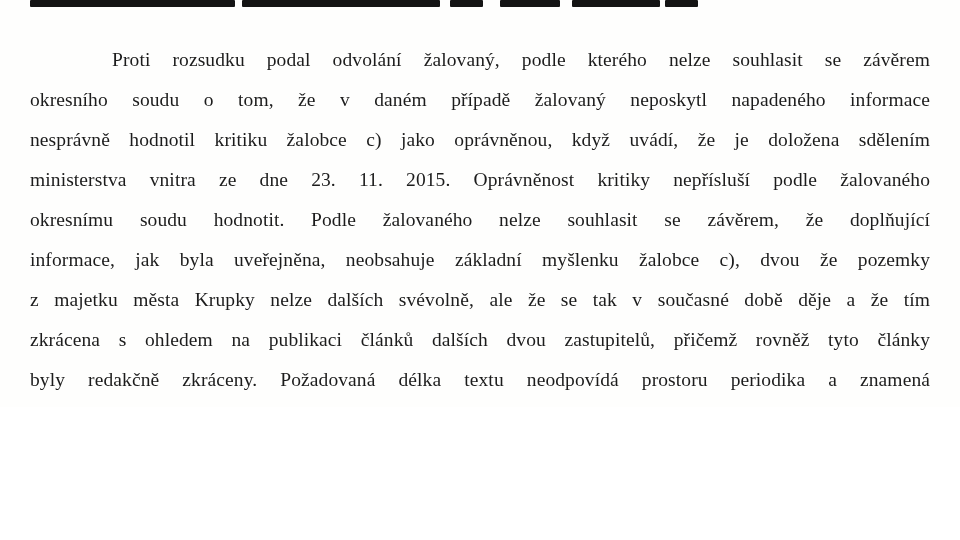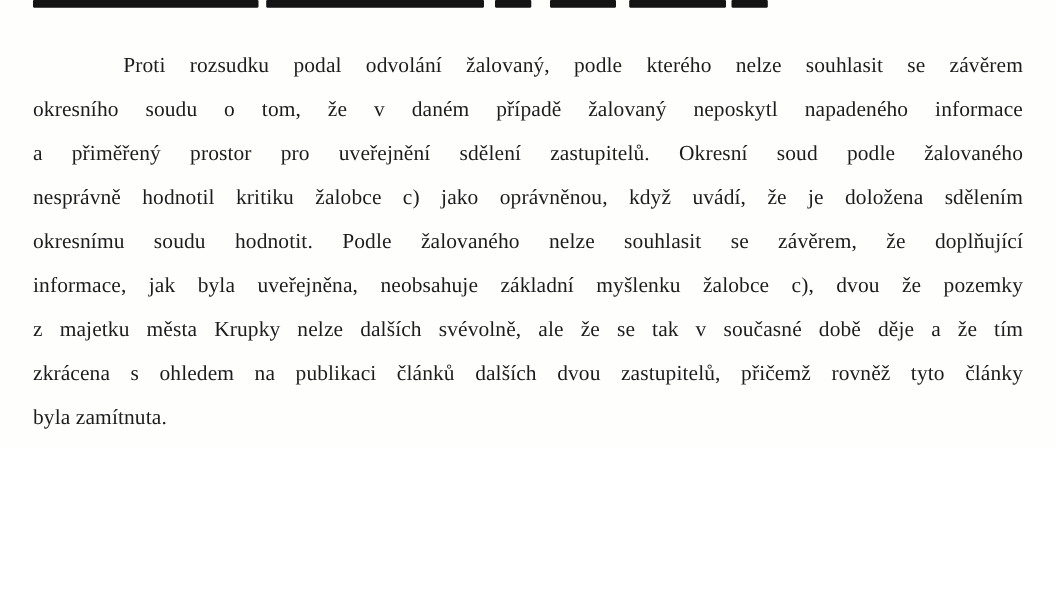--- a/index.html
+++ b/index.html
@@ -63,22 +63,23 @@
       <div class="seg" style="left: 242px; width: 198px; background: rgb(20, 20, 20);"></div>
       <div class="seg" style="left: 450px; width: 33px; background: rgb(20, 20, 20);"></div>
       <div class="seg" style="left: 500px; width: 60px; background: rgb(20, 20, 20);"></div>
       <div class="seg" style="left: 572px; width: 88px; background: rgb(20, 20, 20);"></div>
       <div class="seg" style="left: 665px; width: 33px; background: rgb(20, 20, 20);"></div>
     </div>
 
   <div class="paragraph">
     <div class="line first">Proti rozsudku podal odvolání žalovaný, podle kterého nelze souhlasit se závěrem</div>
     <div class="line">okresního soudu o tom, že v daném případě žalovaný neposkytl napadeného informace</div>
-    <div class="line">a přiměřený prostor pro uveřejnění sdělení zastupitelů. Okresní soud podle žalovaného</div>
     <div class="line">nesprávně hodnotil kritiku žalobce c) jako oprávněnou, když uvádí, že je doložena sdělením</div>
+    <div class="line">ministerstva vnitra ze dne 23. 11. 2015. Oprávněnost kritiky nepřísluší podle žalovaného</div>
     <div class="line">okresnímu soudu hodnotit. Podle žalovaného nelze souhlasit se závěrem, že doplňující</div>
     <div class="line">informace, jak byla uveřejněna, neobsahuje základní myšlenku žalobce c), dvou že pozemky</div>
     <div class="line">z majetku města Krupky nelze dalších svévolně, ale že se tak v současné době děje a že tím</div>
     <div class="line">zkrácena s ohledem na publikaci článků dalších dvou zastupitelů, přičemž rovněž tyto články</div>
+    <div class="line">byly redakčně zkráceny. Požadovaná délka textu neodpovídá prostoru periodika a znamená</div>
     <div class="line partial">byla zamítnuta.</div>
   </div>
 
 </div>
 
 </body></html>

